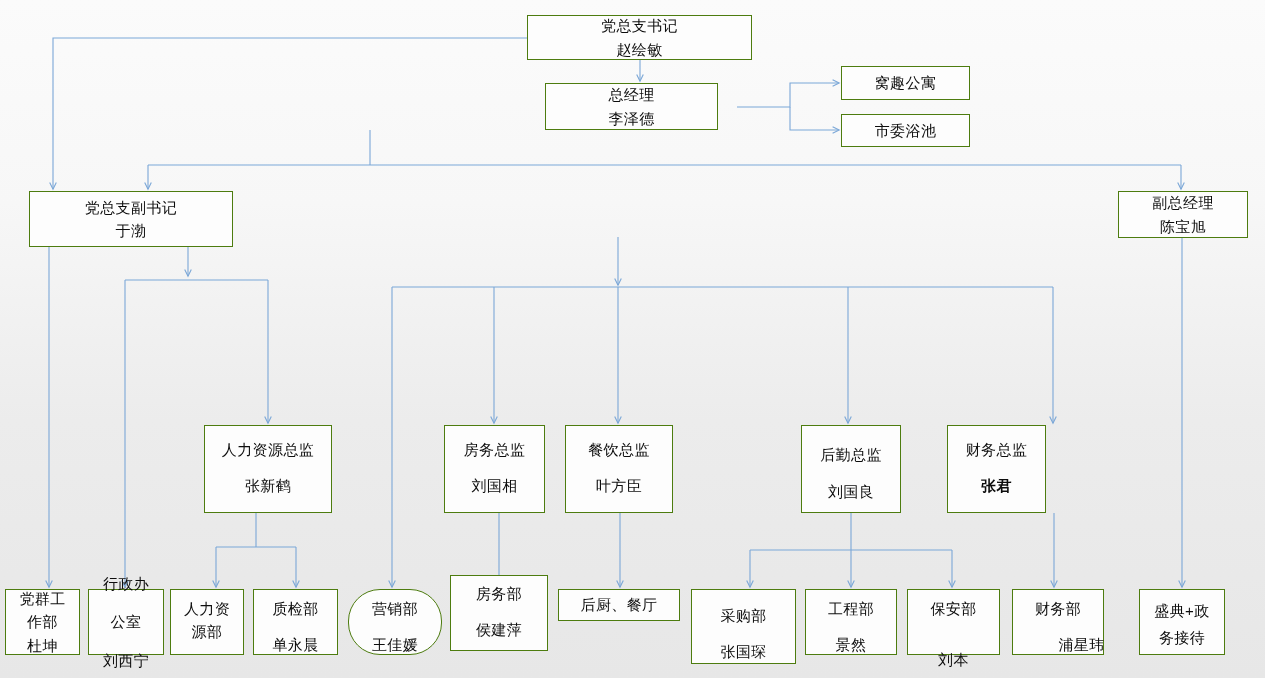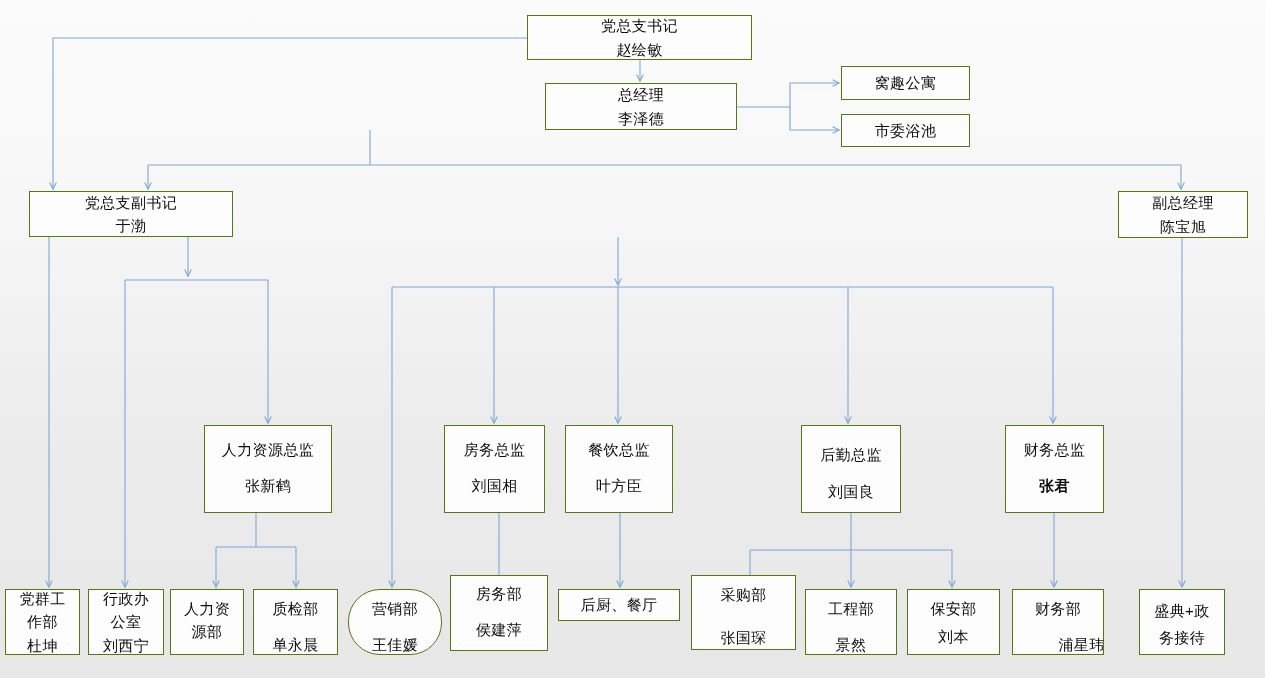--- a/index.html
+++ b/index.html
@@ -85,34 +85,34 @@
       <path d="M851,513 L851,550"></path>
       <path d="M750,550 L952,550"></path>
     </g>
   </svg>
 
   <div class="node" style="left:527px;top:15px;width:225px;height:45px;">
     <span class="ln">党总支书记</span>
     <span class="ln">赵绘敏</span>
   </div>
 
-  <div class="node" style="left:545px;top:83px;width:192px;height:47px;">
+  <div class="node" style="left:545px;top:83px;width:173px;height:47px;">
     <span class="ln">总经理</span>
     <span class="ln">李泽德</span>
   </div>
 
   <div class="node" style="left:841px;top:66px;width:129px;height:34px;">
     <span class="ln">窝趣公寓</span>
   </div>
 
   <div class="node" style="left:841px;top:114px;width:129px;height:33px;">
     <span class="ln">市委浴池</span>
   </div>
 
-  <div class="node" style="left:29px;top:191px;width:204px;height:46px;text-align:center;">
+  <div class="node" style="left:29px;top:191px;width:204px;height:56px;text-align:center;">
     <span class="ln">党总支副书记</span>
     <span class="ln">于渤</span>
   </div>
 
   <div class="node" style="left:1118px;top:191px;width:130px;height:47px;">
     <span class="ln">副总经理</span>
     <span class="ln">陈宝旭</span>
   </div>
 
   <div class="node pad" style="left:204px;top:425px;width:128px;height:88px;justify-content:flex-start;padding-top:12px;">
@@ -128,32 +128,32 @@
   <div class="node pad" style="left:565px;top:425px;width:108px;height:88px;justify-content:flex-start;padding-top:12px;">
     <span class="ln">餐饮总监</span>
     <span class="ln" style="margin-top:13px;">叶方臣</span>
   </div>
 
   <div class="node pad" style="left:801px;top:425px;width:100px;height:88px;justify-content:center;padding-top:12px;">
     <span class="ln">后勤总监</span>
     <span class="ln" style="margin-top:13px;">刘国良</span>
   </div>
 
-  <div class="node pad" style="left:1005px;top:425px;width:99px;height:88px;justify-content:flex-start;padding-top:12px;">
+  <div class="node pad" style="left:947px;top:425px;width:99px;height:88px;justify-content:flex-start;padding-top:12px;">
     <span class="ln">财务总监</span>
     <span class="ln" style="margin-top:13px;font-weight:bold;">张君</span>
   </div>
 
   <div class="node" style="left:5px;top:589px;width:75px;height:66px;">
     <span class="ln">党群工</span>
     <span class="ln">作部</span>
     <span class="ln">杜坤</span>
   </div>
 
-  <div class="node" style="left:88px;top:589px;width:76px;height:66px;">
+  <div class="node" style="left:88px;top:589px;width:76px;height:66px;gap:15px;">
     <span class="ln">行政办</span>
     <span class="ln">公室</span>
     <span class="ln">刘西宁</span>
   </div>
 
   <div class="node" style="left:170px;top:589px;width:74px;height:66px;justify-content:flex-start;padding-top:7px;">
     <span class="ln">人力资</span>
     <span class="ln">源部</span>
   </div>
 
@@ -169,33 +169,33 @@
 
   <div class="node" style="left:450px;top:575px;width:98px;height:76px;justify-content:flex-start;padding-top:6px;">
     <span class="ln">房务部</span>
     <span class="ln" style="margin-top:13px;">侯建萍</span>
   </div>
 
   <div class="node" style="left:558px;top:589px;width:122px;height:32px;">
     <span class="ln">后厨、餐厅</span>
   </div>
 
-  <div class="node" style="left:691px;top:575px;width:105px;height:75px;justify-content:space-between;padding-top:7px;">
+  <div class="node" style="left:691px;top:589px;width:105px;height:75px;justify-content:flex-end;padding-top:7px;">
     <span class="ln">采购部</span>
     <span class="ln" style="margin-top:13px;">张国琛</span>
   </div>
 
   <div class="node" style="left:805px;top:589px;width:92px;height:66px;justify-content:flex-start;padding-top:7px;">
     <span class="ln">工程部</span>
     <span class="ln" style="margin-top:13px;">景然</span>
   </div>
 
   <div class="node" style="left:907px;top:589px;width:93px;height:66px;justify-content:flex-start;padding-top:7px;">
     <span class="ln">保安部</span>
-    <span class="ln" style="margin-top:5px;">刘本</span>
+    <span class="ln" style="margin-top:28px;">刘本</span>
   </div>
 
   <div class="node" style="left:1012px;top:589px;width:92px;height:66px;justify-content:flex-start;padding-top:7px;">
     <span class="ln">财务部</span>
     <span class="ln" style="margin-top:13px;margin-left:47px;">浦星玮</span>
   </div>
 
   <div class="node" style="left:1139px;top:589px;width:86px;height:66px;justify-content:flex-start;padding-top:9px;">
     <span class="ln">盛典+政</span>
     <span class="ln" style="margin-top:4px;">务接待</span>

